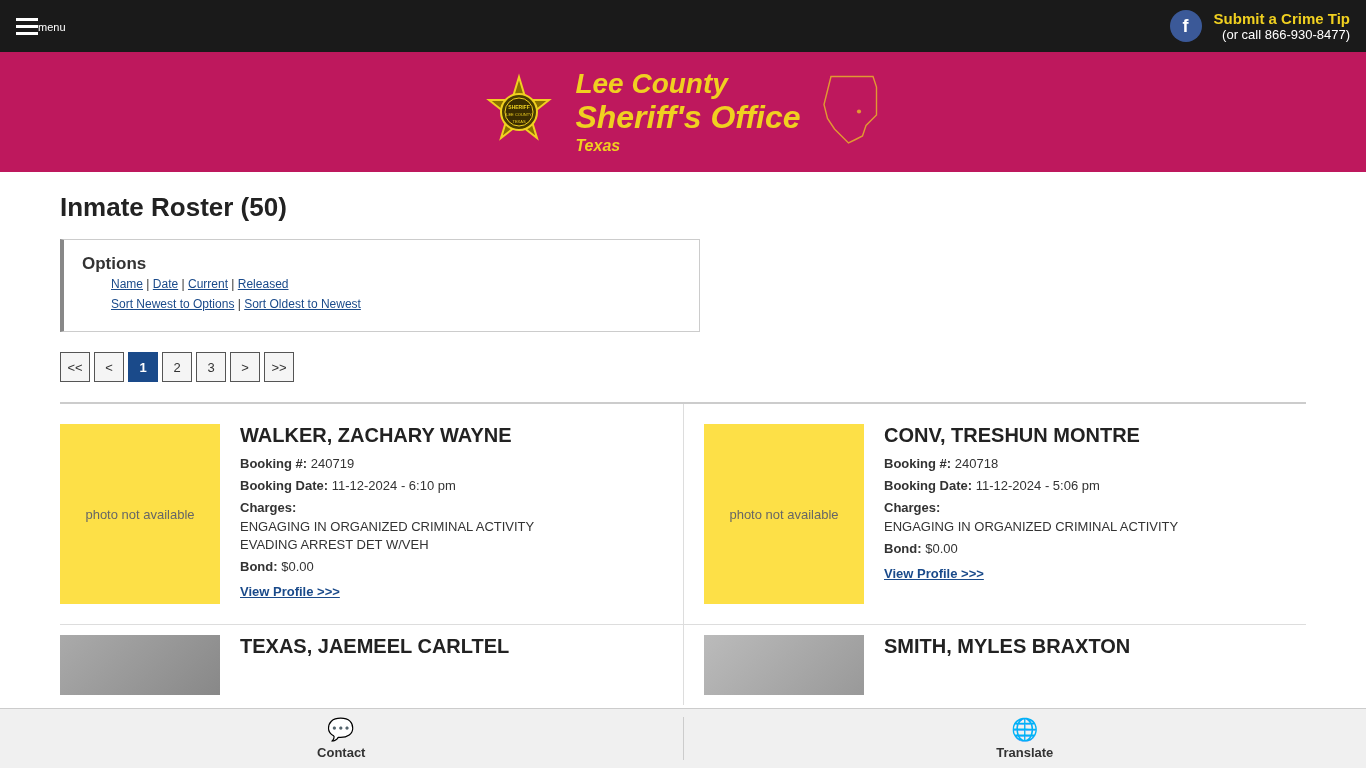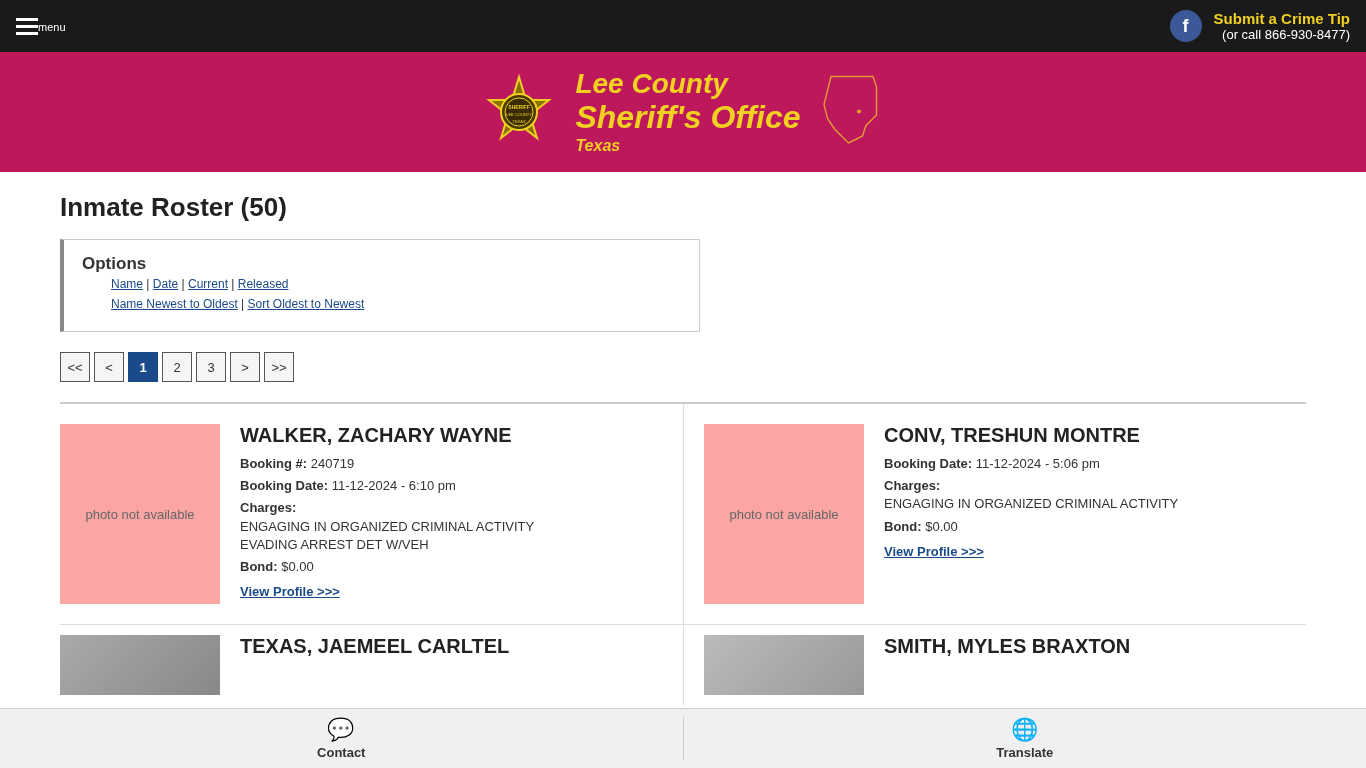--- a/index.html
+++ b/index.html
@@ -196,21 +196,21 @@
       border-bottom: 1px solid #ddd;
     }
     .inmate-entry:nth-child(even) {
       padding-left: 20px;
       border-left: 1px solid #ddd;
     }
     .inmate-photo {
       width: 160px;
       min-width: 160px;
       height: 180px;
-      background: #fca5a5;
+      background: #fde047;
       display: flex;
       align-items: center;
       justify-content: center;
       color: #666;
       font-size: 13px;
       flex-shrink: 0;
     }
     .inmate-info {
       flex: 1;
     }
@@ -354,21 +354,21 @@
     <div class="options-row">
       <a>Name</a>
       <span> | </span>
       <a>Date</a>
       <span> | </span>
       <a>Current</a>
       <span> | </span>
       <a>Released</a>
     </div>
     <div class="options-row">
-      <a>Name Newest to Oldest</a>
+      <a>Sort Newest to Options</a>
       <span> | </span>
       <a>Sort Oldest to Newest</a>
     </div>
   </div>
 
   <div class="pagination">
     <a class="page-btn">&lt;&lt;</a>
     <a class="page-btn">&lt;</a>
     <a class="page-btn active">1</a>
     <a class="page-btn">2</a>
@@ -408,20 +408,24 @@
       </div>
     </div>
 
     <div class="inmate-entry">
       <div class="inmate-photo">
         <span>photo not available</span>
       </div>
       <div class="inmate-info">
         <div class="inmate-name">CONV, TRESHUN MONTRE</div>
         <div class="inmate-detail">
+          <strong>Booking #:</strong>
+          <span>240718</span>
+        </div>
+        <div class="inmate-detail">
           <strong>Booking Date:</strong>
           <span>11-12-2024 - 5:06 pm</span>
         </div>
         <div class="inmate-detail">
           <strong>Charges:</strong>
           <span class="charges-text">ENGAGING IN ORGANIZED CRIMINAL ACTIVITY</span>
         </div>
         <div class="inmate-detail">
           <strong>Bond:</strong>
           <span>$0.00</span>

